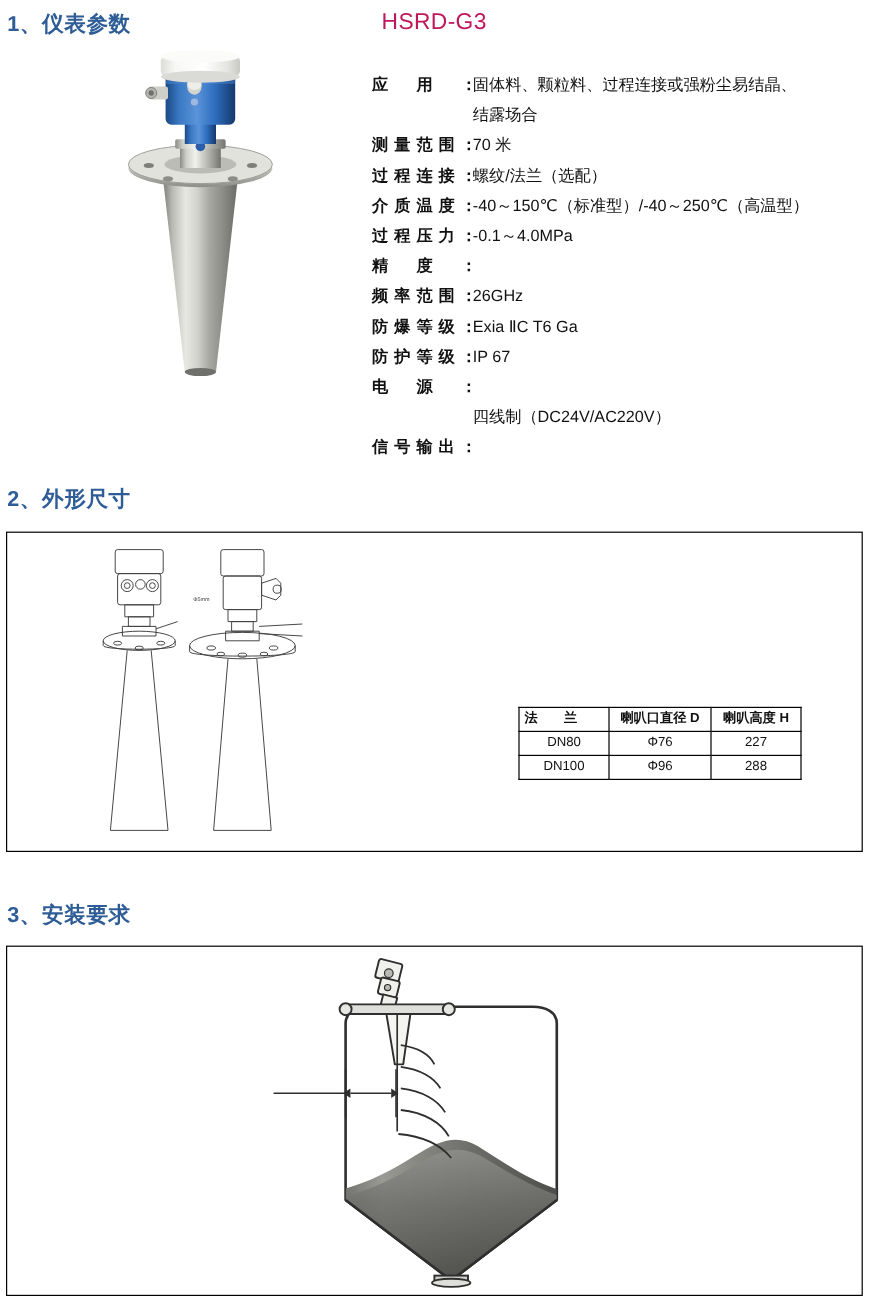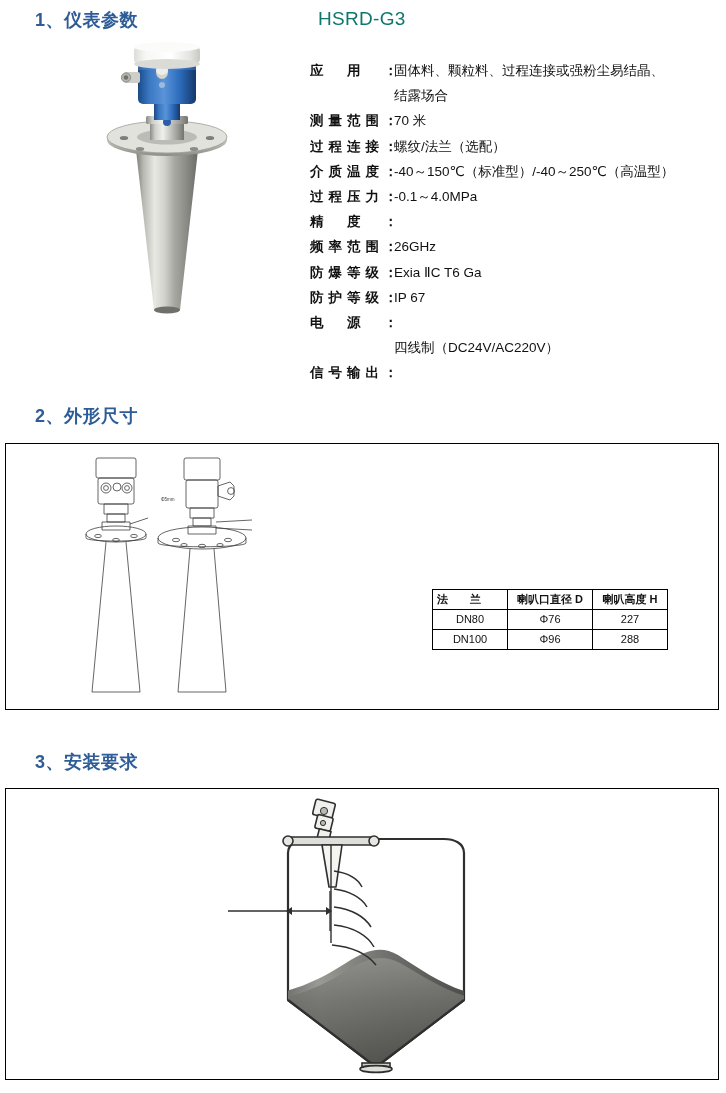--- a/index.html
+++ b/index.html
@@ -18,42 +18,41 @@
   }
 
   
   .sec-heading {
     position: absolute;
     font-size: 18px;
     font-weight: bold;
     color: #2e5c96;
     letter-spacing: 0.5px;
     white-space: nowrap;
-    margin-left: 29px;
   }
   #heading-1 { left: 6px;  top: 8px; }
   #heading-2 { left: 6px;  top: 404px; }
   #heading-3 { left: 6px;  top: 750px; }
 
   
   #product-photo {
     position: absolute;
     left: 62px;
     top: 42px;
     width: 210px;
     height: 330px;
   }
   #model-title {
     position: absolute;
     left: 318px;
     top: 8px;
     font-size: 19px;
     font-weight: normal;
     letter-spacing: 0.3px;
-    color: #0f766e;
+    color: #be185d;
   }
   #spec-list {
     position: absolute;
     left: 310px;
     top: 58px;
     width: 410px;
     font-size: 13.5px;
     line-height: 25.2px;
     color: #111;
   }

